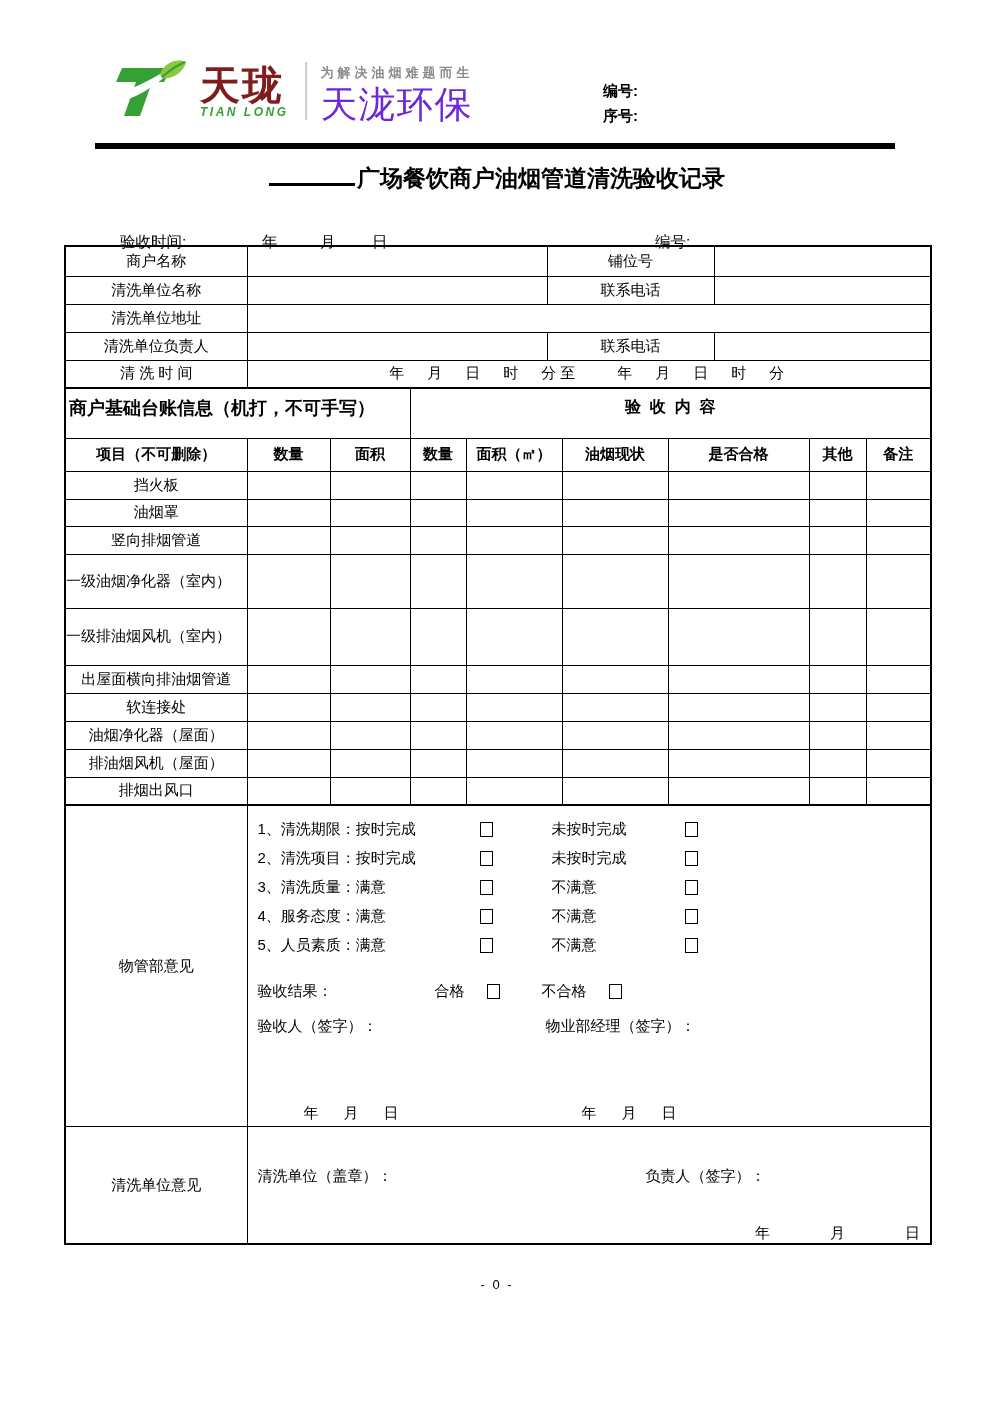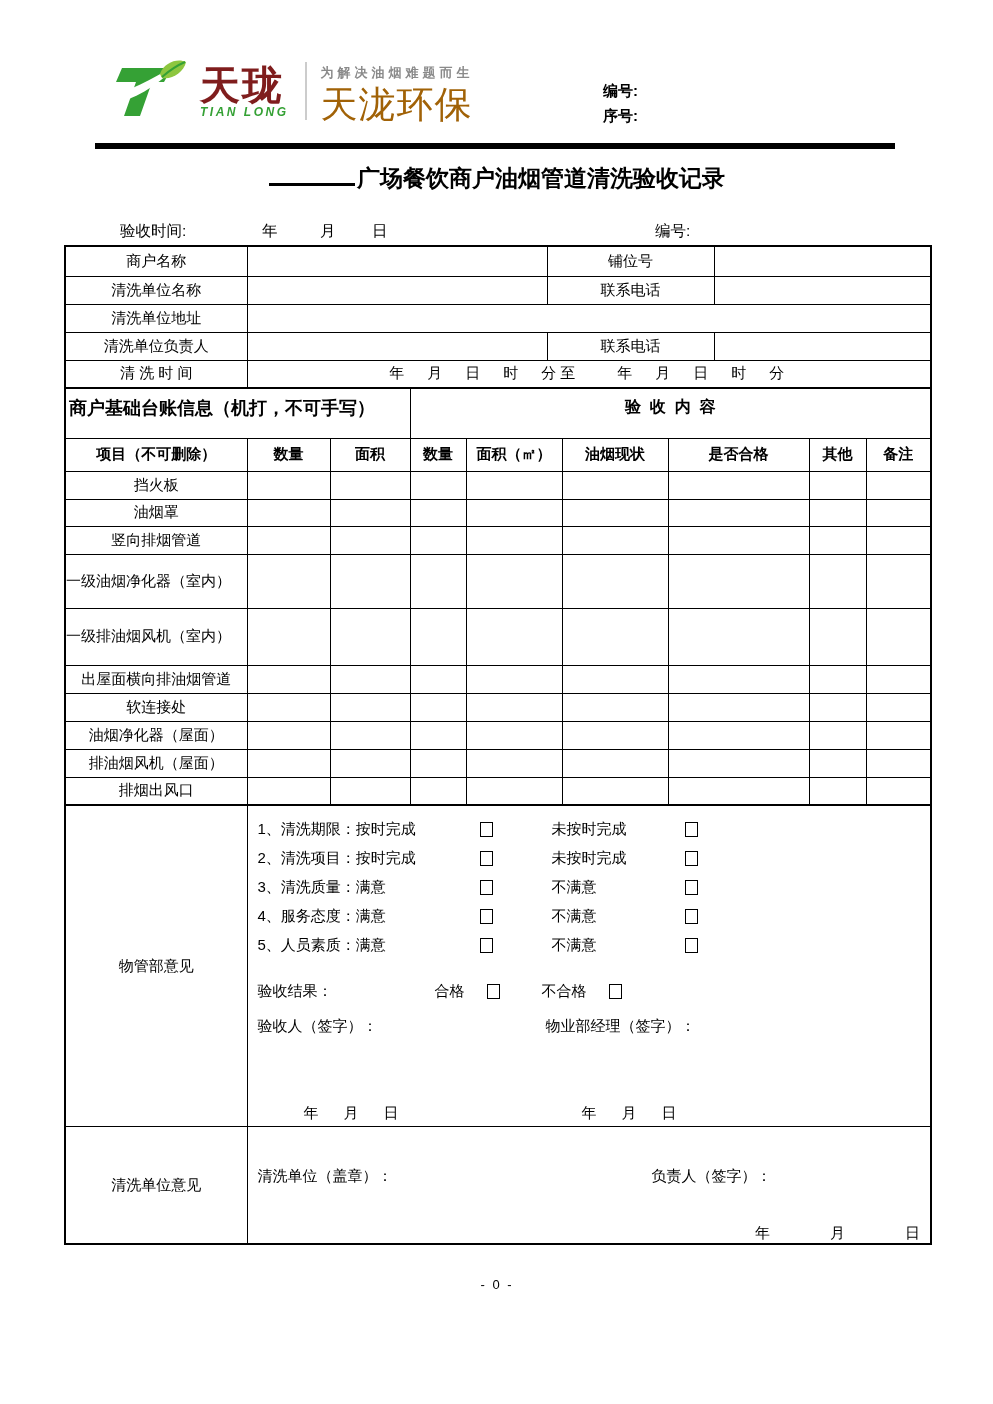--- a/index.html
+++ b/index.html
@@ -15,33 +15,33 @@
 
   
   .hdr { position: relative; height: 84px; margin-top: 54px; }
   .logo-wrap { display: flex; align-items: flex-start; padding-left: 50px; }
   .logo-mark { width: 80px; height: 74px; flex: 0 0 auto; }
   .brand-block { margin-left: 6px; margin-top: 12px; }
   .brand-cn { font-size: 40px; font-weight: bold; color: #7f1d1d; line-height: 38px; letter-spacing: 2px; }
   .brand-en { font-size: 12px; font-weight: bold; font-style: italic; color: #35a135; letter-spacing: 2.5px; margin-top: 1px; }
   .v-div { width: 2px; height: 58px; background: #cccccc; margin: 8px 14px 0 16px; }
   .slogan { font-size: 13px; font-weight: bold; color: #8a8a8a; letter-spacing: 4px; margin-top: 10px; }
-  .company { font-size: 37px; color: #a16207; line-height: 42px; margin-top: 2px; letter-spacing: 1px; }
+  .company { font-size: 37px; color: #6d28d9; line-height: 42px; margin-top: 2px; letter-spacing: 1px; }
   .codes { position: absolute; left: 539px; top: 24px; font-size: 15px; font-weight: bold; line-height: 25px; }
 
   .double-line { margin-left: 31px; width: 800px; height: 3px;
     border-top: 4px solid #000; border-bottom: 2px solid #000; margin-top: 5px; }
 
   
   .title { text-align: center; margin-top: 12px; font-size: 23px; font-weight: bold; line-height: 34px; }
   .title-blank { display: inline-block; width: 86px; height: 19px; border-bottom: 3px solid #000; margin-right: 2px; }
 
   
   .meta-row { position: relative; height: 26px; margin-top: 24px; font-size: 15.5px; }
-  .meta-row span { position: absolute; top: 2px; }
+  .meta-row span { position: absolute; top: 13px; }
   .m-time  { left: 56px; }
   .m-year  { left: 198px; }
   .m-month { left: 256px; }
   .m-day   { left: 308px; }
   .m-code  { left: 591px; }
 
   
   table { border-collapse: collapse; table-layout: fixed; width: 866px; }
   .tbl { border: 2px solid #000; }
   .stack { margin-top: -2px; }
@@ -64,21 +64,21 @@
   .res-label { width: 177px; }
   .res-gap1 { margin-left: 22px; }
   .res-fail { margin-left: 42px; }
   .sign-row { display: flex; align-items: center; height: 28px; margin-top: 6px; }
   .sign-left { width: 288px; }
   .dates-row { display: flex; align-items: center; height: 26px; margin-top: 60px; }
   .date-grp { letter-spacing: 5px; }
   .date1 { margin-left: 46px; }
   .date2 { margin-left: 178px; }
 
-  .stamp-row { display: flex; align-items: center; height: 28px; margin-top: 26px; gap: 6px; }
+  .stamp-row { display: flex; align-items: center; height: 28px; margin-top: 26px; }
   .stamp-left { width: 388px; }
   .unit-date-row { text-align: right; padding-right: 10px; margin-top: 34px; white-space: pre; }
 
   .page-num { text-align: center; margin-top: 32px; font-size: 13px; letter-spacing: 2px; }
 </style>
 </head>
 <body>
 
 <div class="content">
 

